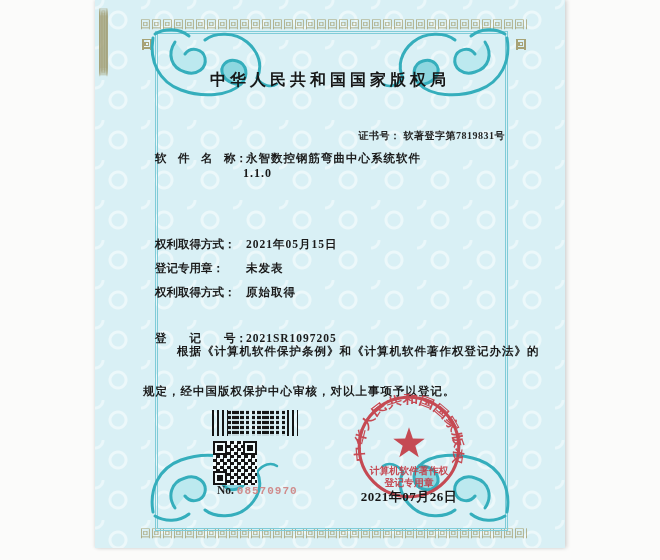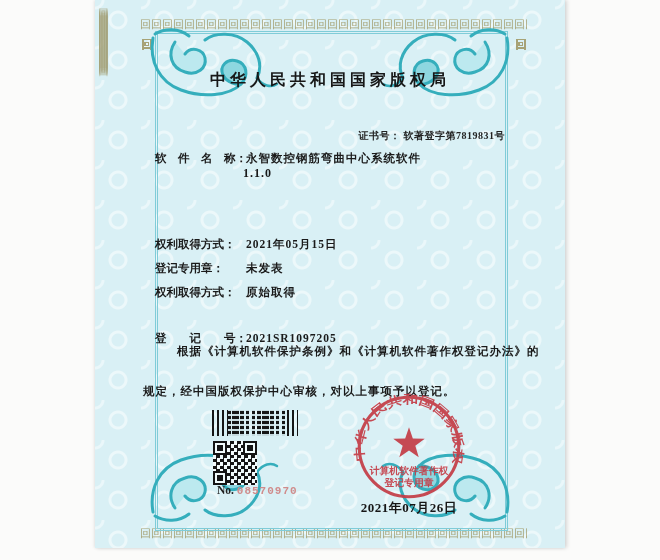--- a/index.html
+++ b/index.html
@@ -72,21 +72,21 @@
     border:2px solid #141414;box-sizing:border-box;}
   .finder::after{content:"";position:absolute;inset:2px;background:#141414;}
   .f-tl{left:0;top:0;} .f-tr{right:0;top:0;} .f-bl{left:0;bottom:0;}
 
   .serial{position:absolute;left:122px;top:484px;font-size:11.5px;font-weight:bold;color:#222;}
   .serial .digits{color:#d08c8c;letter-spacing:1px;font-family:"Liberation Mono","DejaVu Sans Mono",monospace;font-size:11px;}
 
   
   .seal{position:absolute;left:257px;top:390px;width:114px;height:114px;opacity:.92;}
   .issue-date{position:absolute;left:259px;top:488px;width:110px;text-align:center;
-    font-size:13px;font-weight:bold;color:#161616;letter-spacing:.5px;margin-top:11px;}
+    font-size:13px;font-weight:bold;color:#161616;letter-spacing:.5px;}
 </style>
 </head>
 <body>
 
 <div id="stage">
   <div class="paper">
 
     <div class="edge-strip">回回回回回回回回回回回回回回回回回回回回回回回回回回回回回回回回回回回回回回回回回回回回回回回回回回回回回回回回回回回回</div>
 
     <div class="frame">

